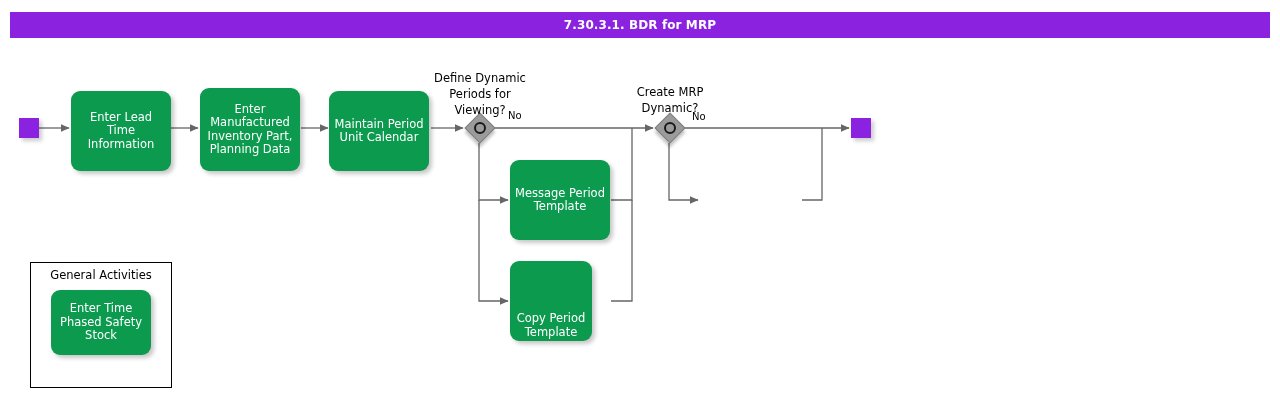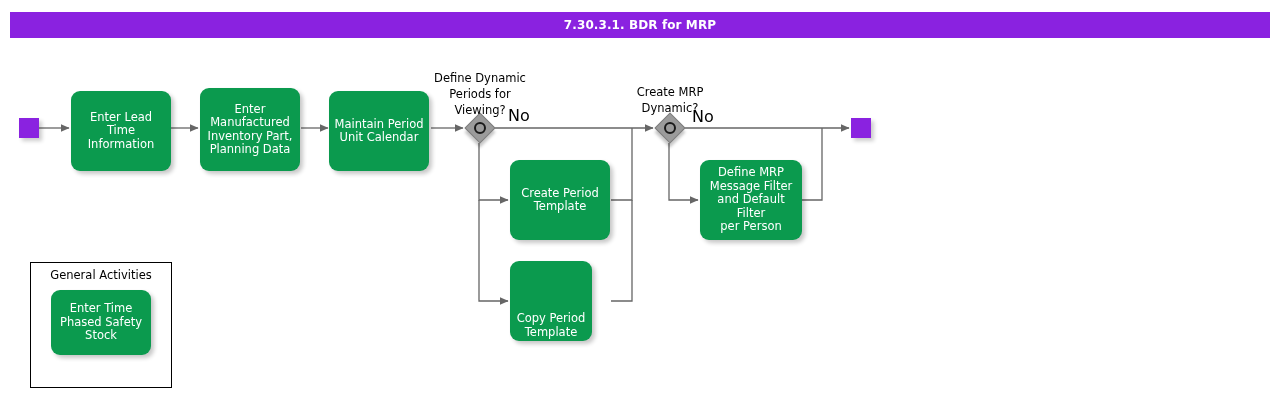--- a/index.html
+++ b/index.html
@@ -105,21 +105,21 @@
   .glabel {
     position: absolute;
     font-size: 11.5px;
     line-height: 16px;
     color: #000000;
     text-align: center;
     white-space: pre-line;
   }
   .flowlabel {
     position: absolute;
-    font-size: 16px;
+    font-size: 10px;
     line-height: 13px;
     color: #000000;
   }
   
   .group {
     position: absolute;
     border: 1px solid #000000;
     background: #ffffff;
     box-sizing: border-box;
   }
@@ -199,43 +199,37 @@
   <div class="gateway" style="left:466px; top:114px;">
     <div class="diamond"></div>
     <div class="ring"></div>
   </div>
   <div class="glabel" style="left:405px; top:70px; width:150px;">Define Dynamic
 Periods for
 Viewing?</div>
   <div class="flowlabel" style="left:508px; top:109px;">No</div>
 
   <div class="task" style="left:510px; top:160px; width:100px; height:80px;">
-    <span>Create Period
+    <span>Message Period
 Template</span>
   </div>
 
   <div class="task" style="left:510px; top:261px; width:82px; height:80px;align-items:flex-end;">
     <span>Copy Period
 Template</span>
   </div>
 
   <div class="gateway" style="left:656px; top:114px;">
     <div class="diamond"></div>
     <div class="ring"></div>
   </div>
   <div class="glabel" style="left:608px; top:84px; width:124px;">Create MRP
 Dynamic?</div>
   <div class="flowlabel" style="left:692px; top:110px;">No</div>
 
-  <div class="task" style="left:700px; top:160px; width:102px; height:80px;">
-    <span>Define MRP
-Message Filter
-and Default Filter
-per Person</span>
-  </div>
 
   <div class="group" style="left:30px; top:262px; width:142px; height:126px;">
     <div class="group-title">General Activities</div>
     <div class="task" style="left:20px; top:27px; width:100px; height:65px;">
       <span>Enter Time
 Phased Safety
 Stock</span>
     </div>
   </div>
 

